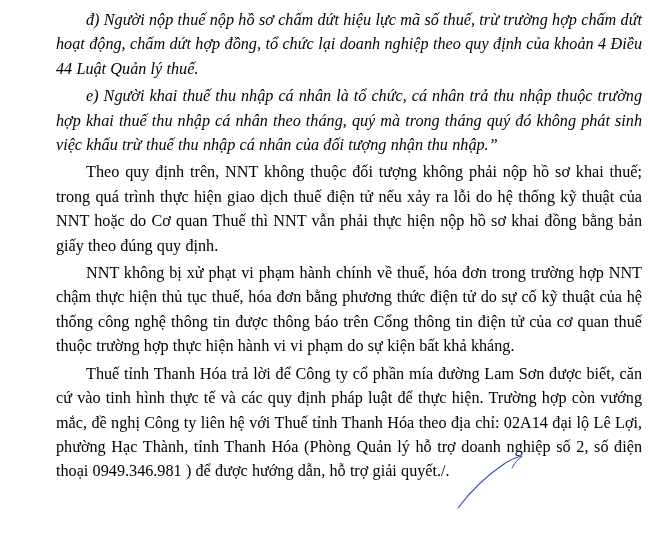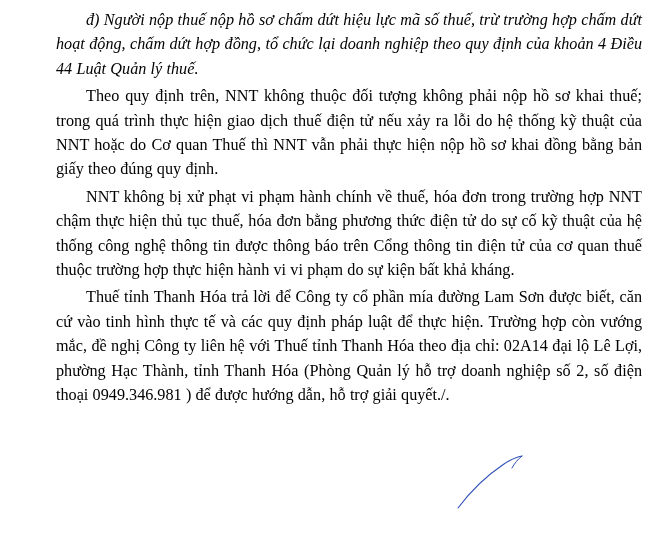--- a/index.html
+++ b/index.html
@@ -52,20 +52,21 @@
     height: 60px;
     pointer-events: none;
   }
 </style>
 </head>
 <body>
 
 <div class="page">
   <div class="body-text">
     <p class="italic">đ) Người nộp thuế nộp hồ sơ chấm dứt hiệu lực mã số thuế, trừ trường hợp chấm dứt hoạt động, chấm dứt hợp đồng, tổ chức lại doanh nghiệp theo quy định của khoản 4 Điều 44 Luật Quản lý thuế.</p>
+    <p class="italic">e) Người khai thuế thu nhập cá nhân là tổ chức, cá nhân trả thu nhập thuộc trường hợp khai thuế thu nhập cá nhân theo tháng, quý mà trong tháng quý đó không phát sinh việc khấu trừ thuế thu nhập cá nhân của đối tượng nhận thu nhập.”</p>
     <p>Theo quy định trên, NNT không thuộc đối tượng không phải nộp hồ sơ khai thuế; trong quá trình thực hiện giao dịch thuế điện tử nếu xảy ra lỗi do hệ thống kỹ thuật của NNT hoặc do Cơ quan Thuế thì NNT vẫn phải thực hiện nộp hồ sơ khai đồng bằng bản giấy theo đúng quy định.</p>
     <p>NNT không bị xử phạt vi phạm hành chính về thuế, hóa đơn trong trường hợp NNT chậm thực hiện thủ tục thuế, hóa đơn bằng phương thức điện tử do sự cố kỹ thuật của hệ thống công nghệ thông tin được thông báo trên Cổng thông tin điện tử của cơ quan thuế thuộc trường hợp thực hiện hành vi vi phạm do sự kiện bất khả kháng.</p>
     <p class="last">Thuế tỉnh Thanh Hóa trả lời để Công ty cổ phần mía đường Lam Sơn được biết, căn cứ vào tinh hình thực tế và các quy định pháp luật để thực hiện. Trường hợp còn vướng mắc, đề nghị Công ty liên hệ với Thuế tỉnh Thanh Hóa theo địa chỉ: 02A14 đại lộ Lê Lợi, phường Hạc Thành, tỉnh Thanh Hóa (Phòng Quản lý hỗ trợ doanh nghiệp số 2, số điện thoại  0949.346.981 ) để được hướng dẫn, hỗ trợ giải quyết./.</p>
   </div>
 
   <svg class="annotation" viewBox="0 0 80 60" xmlns="http://www.w3.org/2000/svg">
     <path d="M6 56 C 18 40, 34 24, 52 12 C 58 8, 64 5, 70 4" fill="none" stroke="#2f50b8" stroke-width="1.1" stroke-linecap="round"></path>
     <path d="M70 4 C 66 7, 62 12, 60 16" fill="none" stroke="#2f50b8" stroke-width="1" stroke-linecap="round"></path>
   </svg>
 </div>

